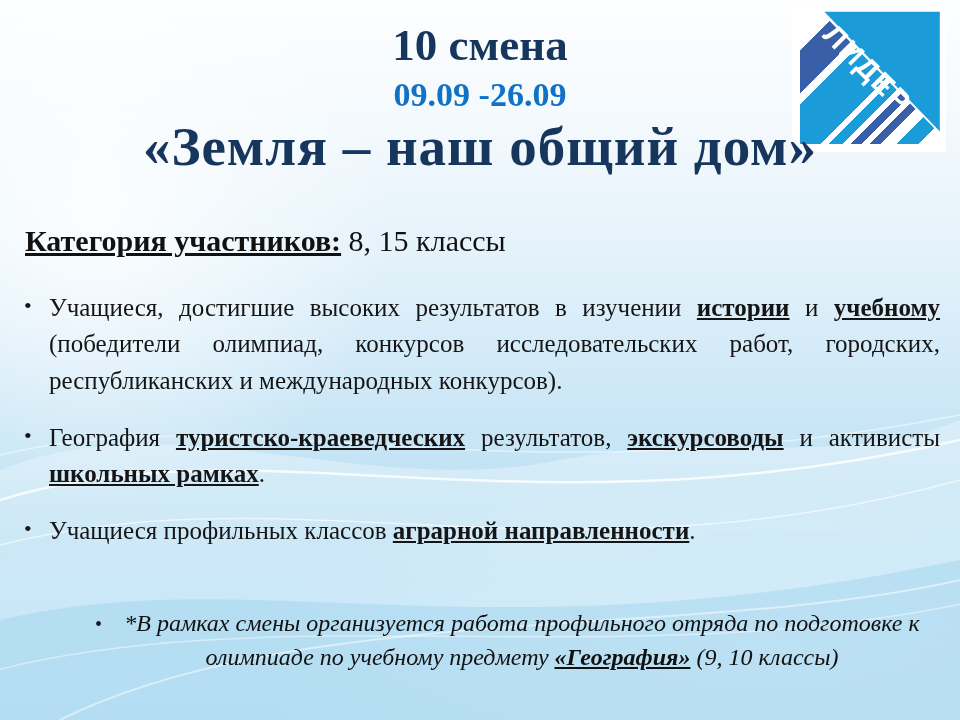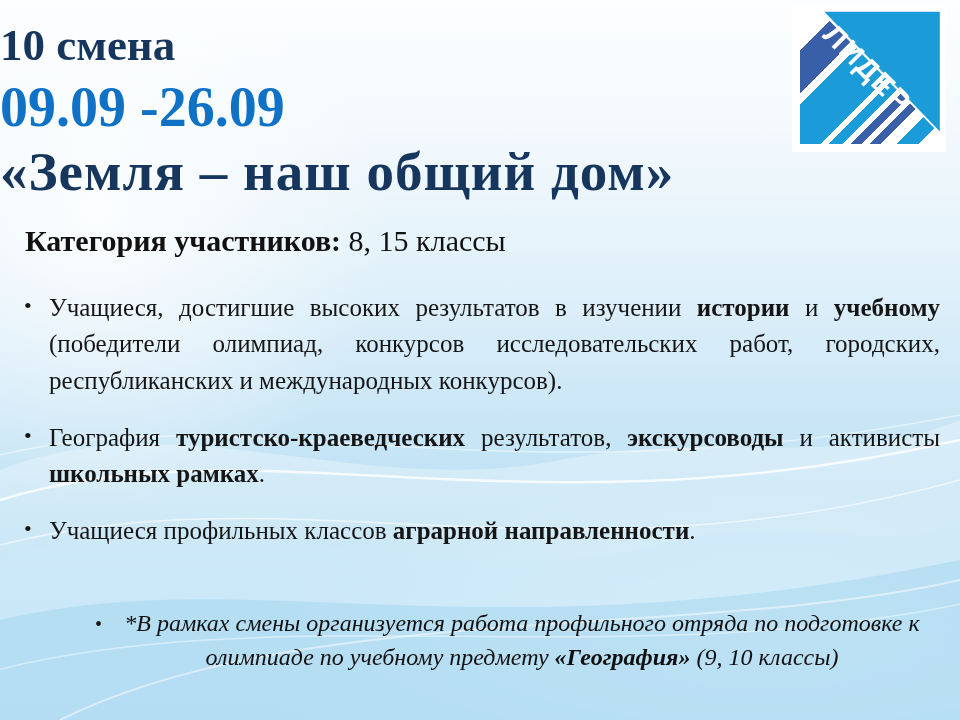--- a/index.html
+++ b/index.html
@@ -20,27 +20,27 @@
       #1B9CD8 34% 56%, rgba(0,0,0,0) 56% 59%, #1B9CD8 59% 64%, rgba(0,0,0,0) 64% 67%,
       #3A5FA9 67% 71%, rgba(0,0,0,0) 71% 74%, #3A5FA9 74% 78%, rgba(0,0,0,0) 78% 84%,
       #1B9CD8 84% 92%, rgba(0,0,0,0) 92%);}
   .logo-tri-gap{position:absolute;left:0;top:0;width:100%;height:100%;background:#fff;
     clip-path:polygon(15% 0%, 100% 0%, 100% 92%);}
   .logo-tri{position:absolute;left:0;top:0;width:100%;height:100%;background:#1B9CD8;
     clip-path:polygon(21% 4%, 96% 4%, 96% 86%);}
   .logo-text{position:absolute;left:48px;top:12px;transform:rotate(45deg);transform-origin:left top;
     color:#fff;font-family:"Liberation Sans",sans-serif;font-weight:bold;font-size:29px;letter-spacing:2px;}
   
-  .title-area{position:absolute;left:0;top:20px;width:100%;text-align:left;line-height:1.12;}
+  .title-area{position:absolute;left:0;top:20px;width:100%;text-align:center;line-height:1.12;}
   .title{font-size:45px;font-weight:bold;color:#17365D;}
-  .dates{font-size:56px;font-weight:bold;color:#0F72C6;margin-top:6px;}
+  .dates{font-size:34px;font-weight:bold;color:#0F72C6;margin-top:6px;}
   .theme{font-size:55px;font-weight:bold;color:#17365D;margin-top:2px;letter-spacing:1px;}
   
   .category{position:absolute;left:25px;top:224px;font-size:30px;color:#111;}
-  .b{font-weight:bold;}
+  .b{font-weight:bold;text-decoration:underline;}
   
   .bullets{position:absolute;left:22px;right:20px;top:290px;font-size:25px;line-height:1.45;}
   .bullet{position:relative;padding-left:27px;text-align:justify;margin-bottom:21px;}
   .bullet:last-child{margin-bottom:0;}
   .dot{position:absolute;left:2px;top:0px;font-size:22px;}
   
   .note{position:absolute;left:95px;right:30px;top:606px;font-size:24px;line-height:1.42;}
   .note-row{display:flex;gap:12px;align-items:flex-start;}
   .note-dot{font-size:20px;padding-top:4px;font-style:normal;}
   .note-text{flex:1;text-align:center;font-style:italic;color:#111;}

